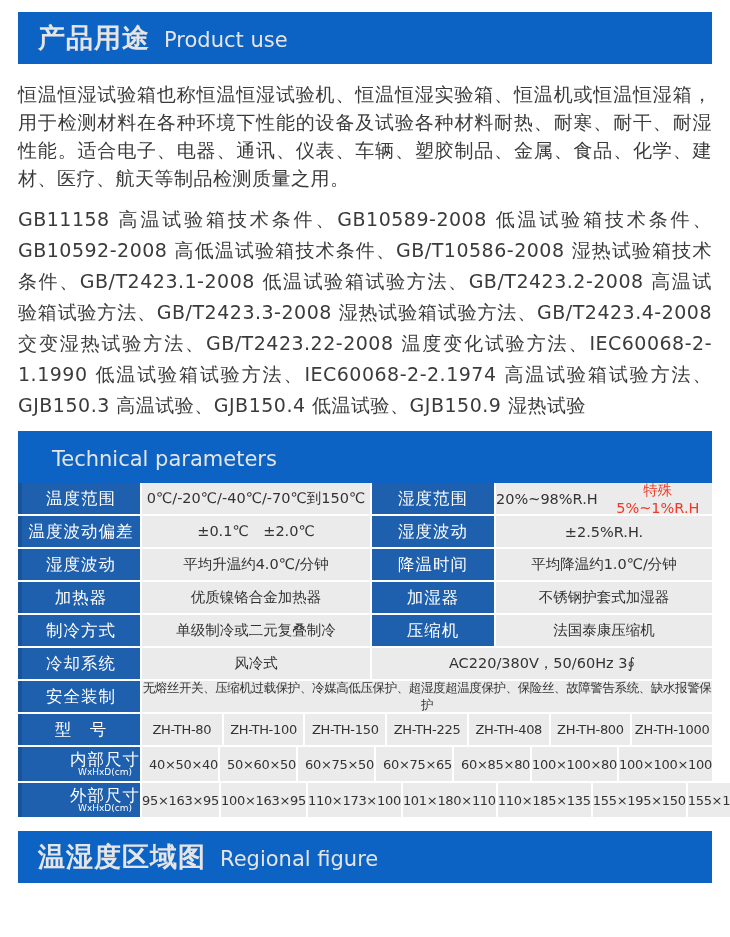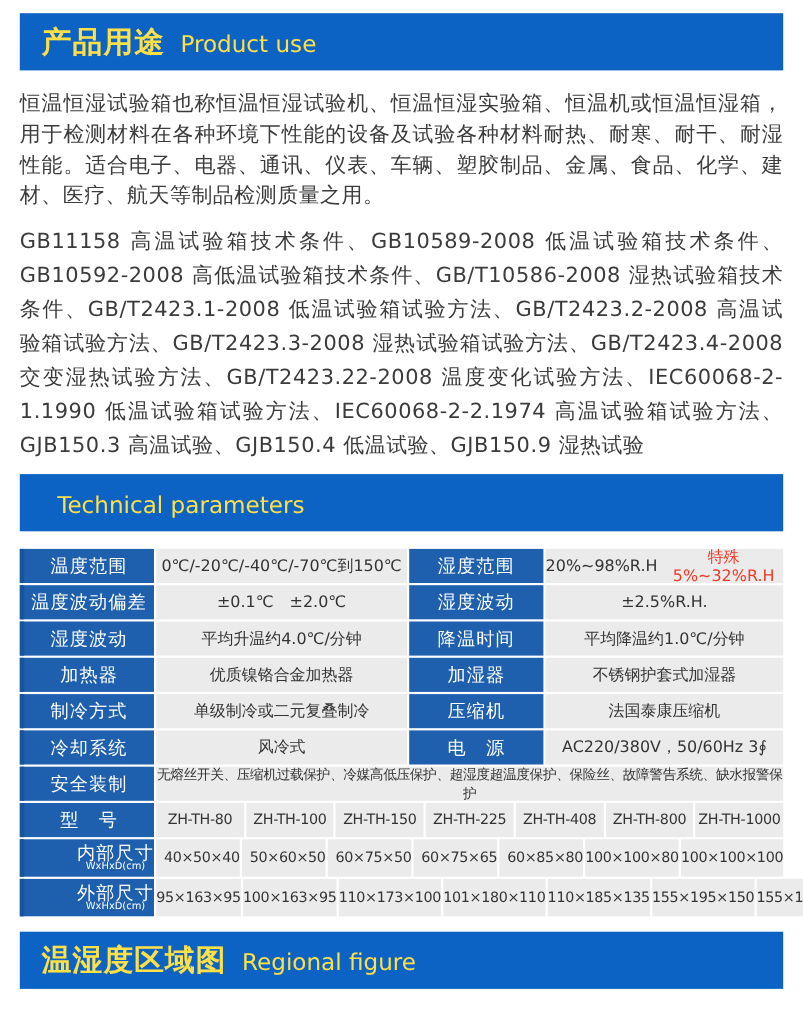--- a/index.html
+++ b/index.html
@@ -5,35 +5,35 @@
   html,body{margin:0;padding:0;}
   body{
     width:730px;height:937px;background:#ffffff;overflow:hidden;
     font-family:"DejaVu Sans","Liberation Sans",sans-serif;
     -webkit-font-smoothing:antialiased;
   }
   .wrap{padding:12px 18px 0 18px;}
 
   
   .banner{
-    height:52px;background:#0d63c4;color:#fde047;
+    height:52px;background:#0d63c4;color:#e5e5e5;
     display:flex;align-items:center;padding-left:20px;box-sizing:border-box;
   }
   .banner .zh{font-size:27px;font-weight:700;letter-spacing:1px;}
   .banner .en{font-size:21px;font-weight:400;margin-left:14px;margin-top:3px;}
 
   
   .para{
     color:#3b3b3b;font-size:19px;line-height:28px;
     margin:16px 0 12px 0;letter-spacing:0.5px;text-align:justify;
   }
   .para2{line-height:31px;margin:12px 0 10px 0;}
 
   
-  .ptable{margin-top:16px;}
+  .ptable{}
   .trow{display:flex;gap:2px;margin-bottom:2px;}
   .cell{
     display:flex;align-items:center;justify-content:center;
     box-sizing:border-box;height:31px;text-align:center;
   }
   .tall .cell{height:34px;justify-content:flex-end;}
   .label{
     background:#1e5fae;color:#ffffff;font-size:16.5px;letter-spacing:1px;
     flex:0 0 122px;
   }
@@ -67,21 +67,21 @@
   </div>
 
   <div class="ptable">
 
     <div class="trow">
       <div class="cell label edge">温度范围</div>
       <div class="cell value w-v1">0℃/-20℃/-40℃/-70℃到150℃</div>
       <div class="cell label">湿度范围</div>
       <div class="cell value w-v2">
         <span>20%~98%R.H</span>
-        <span class="red">特殊5%~32%R.H</span>
+        <span class="red">特殊5%~1%R.H</span>
       </div>
     </div>
 
     <div class="trow">
       <div class="cell label edge">温度波动偏差</div>
       <div class="cell value w-v1">±0.1℃　±2.0℃</div>
       <div class="cell label">湿度波动</div>
       <div class="cell value w-v2">±2.5%R.H.</div>
     </div>
 
@@ -102,21 +102,20 @@
     <div class="trow">
       <div class="cell label edge">制冷方式</div>
       <div class="cell value w-v1">单级制冷或二元复叠制冷</div>
       <div class="cell label">压缩机</div>
       <div class="cell value w-v2">法国泰康压缩机</div>
     </div>
 
     <div class="trow">
       <div class="cell label edge">冷却系统</div>
       <div class="cell value w-v1">风冷式</div>
-      <div class="cell label">电　源</div>
       <div class="cell value w-v2">AC220/380V，50/60Hz 3∮</div>
     </div>
 
     <div class="trow">
       <div class="cell label edge">安全装制</div>
       <div class="cell value full">无熔丝开关、压缩机过载保护、冷媒高低压保护、超湿度超温度保护、保险丝、故障警告系统、缺水报警保护</div>
     </div>
 
     <div class="trow">
       <div class="cell label edge">型　号</div>

